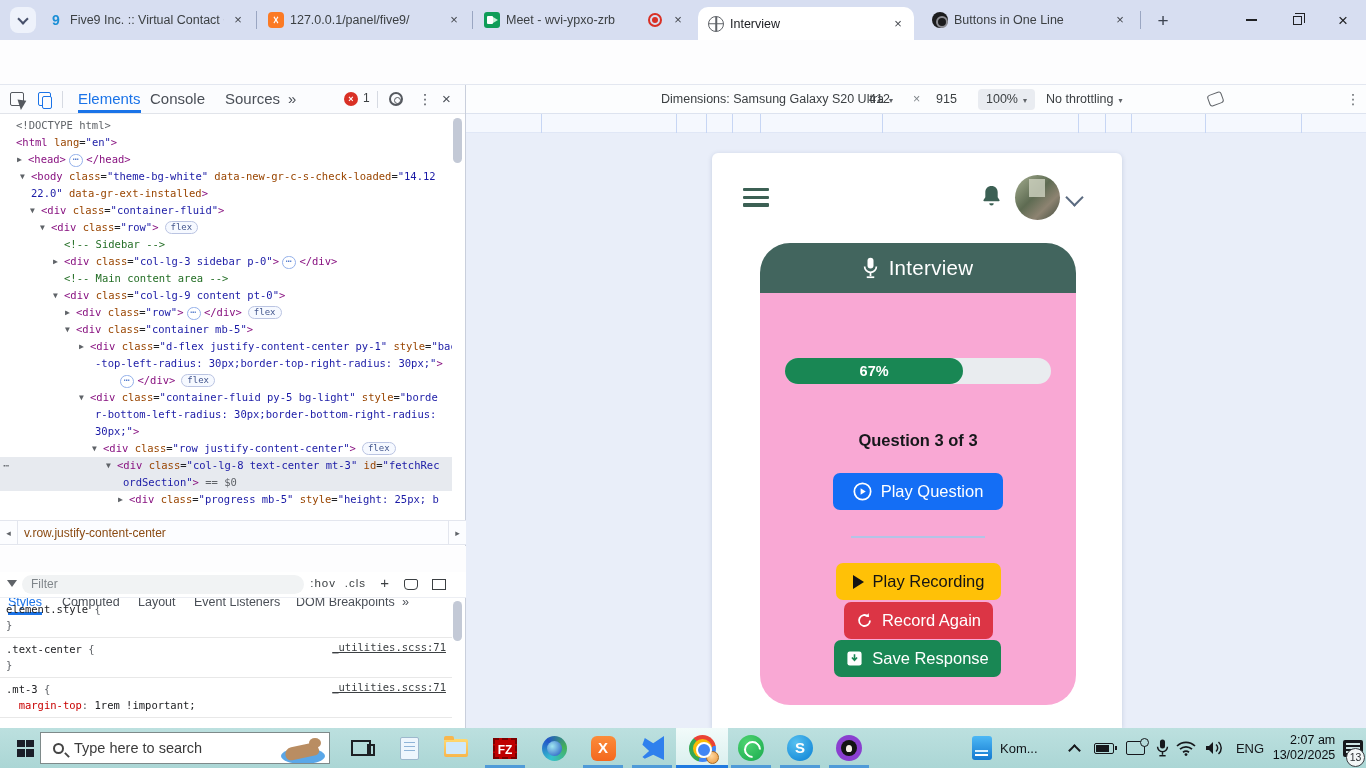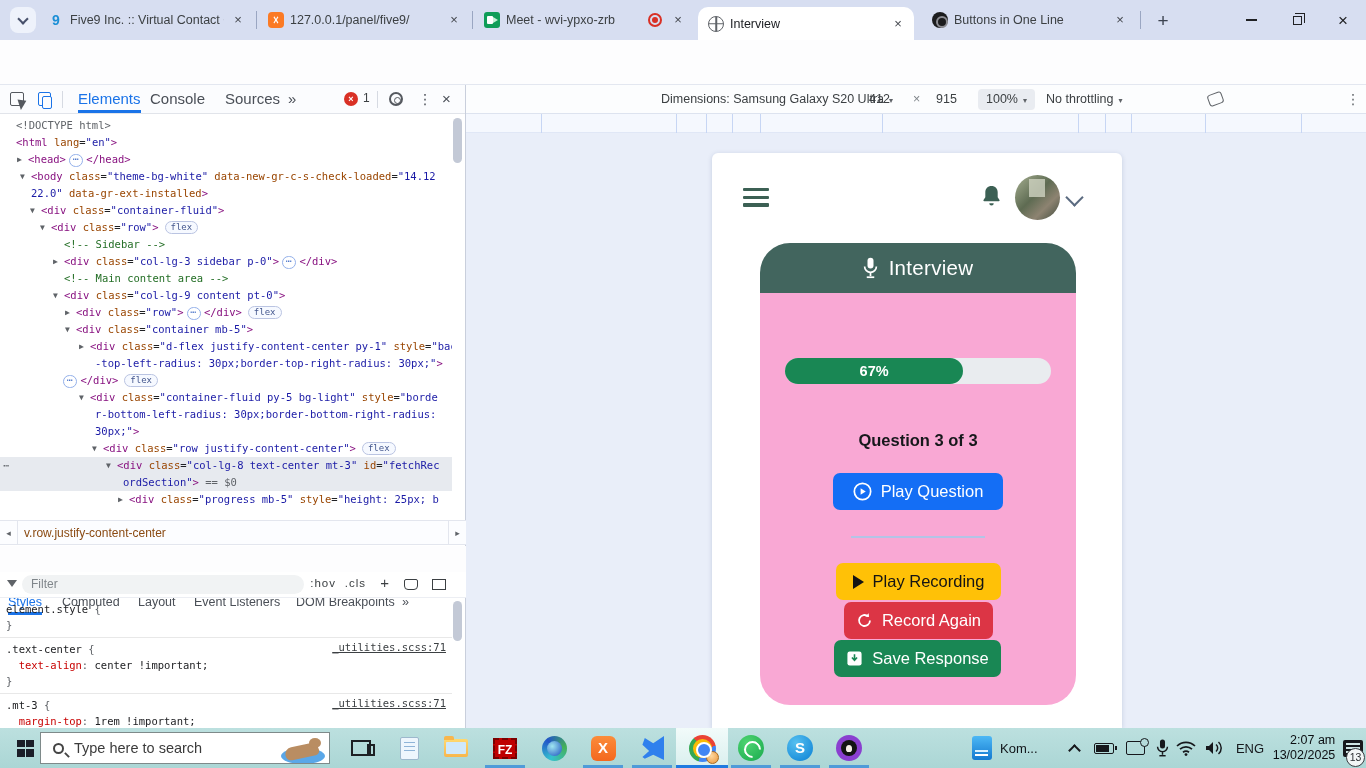--- a/index.html
+++ b/index.html
@@ -291,21 +291,21 @@
         <div class="code-line" style="padding-left: 41px;"><span class="tree-arrow" style="left: 30px;">▼</span><span class="tok-t">&lt;div</span><span class="tok-p"> </span><span class="tok-a">class</span><span class="tok-p">=</span><span class="tok-v">"container-fluid"</span><span class="tok-t">&gt;</span></div>
         <div class="code-line" style="padding-left: 51px;"><span class="tree-arrow" style="left: 40px;">▼</span><span class="tok-t">&lt;div</span><span class="tok-p"> </span><span class="tok-a">class</span><span class="tok-p">=</span><span class="tok-v">"row"</span><span class="tok-t">&gt;</span><span class="tok-b">flex</span></div>
         <div class="code-line" style="padding-left: 64px;"><span class="tok-c">&lt;!-- Sidebar --&gt;</span></div>
         <div class="code-line" style="padding-left: 64px;"><span class="tree-arrow" style="left: 53px;">▶</span><span class="tok-t">&lt;div</span><span class="tok-p"> </span><span class="tok-a">class</span><span class="tok-p">=</span><span class="tok-v">"col-lg-3 sidebar p-0"</span><span class="tok-t">&gt;</span><span class="tok-e">⋯</span><span class="tok-t">&lt;/div&gt;</span></div>
         <div class="code-line" style="padding-left: 64px;"><span class="tok-c">&lt;!-- Main content area --&gt;</span></div>
         <div class="code-line" style="padding-left: 64px;"><span class="tree-arrow" style="left: 53px;">▼</span><span class="tok-t">&lt;div</span><span class="tok-p"> </span><span class="tok-a">class</span><span class="tok-p">=</span><span class="tok-v">"col-lg-9 content pt-0"</span><span class="tok-t">&gt;</span></div>
         <div class="code-line" style="padding-left: 76px;"><span class="tree-arrow" style="left: 65px;">▶</span><span class="tok-t">&lt;div</span><span class="tok-p"> </span><span class="tok-a">class</span><span class="tok-p">=</span><span class="tok-v">"row"</span><span class="tok-t">&gt;</span><span class="tok-e">⋯</span><span class="tok-t">&lt;/div&gt;</span><span class="tok-b">flex</span></div>
         <div class="code-line" style="padding-left: 76px;"><span class="tree-arrow" style="left: 65px;">▼</span><span class="tok-t">&lt;div</span><span class="tok-p"> </span><span class="tok-a">class</span><span class="tok-p">=</span><span class="tok-v">"container mb-5"</span><span class="tok-t">&gt;</span></div>
         <div class="code-line" style="padding-left: 90px;"><span class="tree-arrow" style="left: 79px;">▶</span><span class="tok-t">&lt;div</span><span class="tok-p"> </span><span class="tok-a">class</span><span class="tok-p">=</span><span class="tok-v">"d-flex justify-content-center py-1"</span><span class="tok-p"> </span><span class="tok-a">style</span><span class="tok-p">=</span><span class="tok-v">"background: #42655E; color: #fff; padding: 10px;border</span></div>
         <div class="code-line" style="padding-left: 95px;"><span class="tok-v">-top-left-radius: 30px;border-top-right-radius: 30px;"</span><span class="tok-t">&gt;</span></div>
-        <div class="code-line" style="padding-left: 60px;"><span class="tok-e">⋯</span><span class="tok-t">&lt;/div&gt;</span><span class="tok-b">flex</span></div>
+        <div class="code-line" style="padding-left: 117px;"><span class="tok-e">⋯</span><span class="tok-t">&lt;/div&gt;</span><span class="tok-b">flex</span></div>
         <div class="code-line" style="padding-left: 90px;"><span class="tree-arrow" style="left: 79px;">▼</span><span class="tok-t">&lt;div</span><span class="tok-p"> </span><span class="tok-a">class</span><span class="tok-p">=</span><span class="tok-v">"container-fluid py-5 bg-light"</span><span class="tok-p"> </span><span class="tok-a">style</span><span class="tok-p">=</span><span class="tok-v">"borde</span></div>
         <div class="code-line" style="padding-left: 95px;"><span class="tok-v">r-bottom-left-radius: 30px;border-bottom-right-radius:</span></div>
         <div class="code-line" style="padding-left: 95px;"><span class="tok-v">30px;"</span><span class="tok-t">&gt;</span></div>
         <div class="code-line" style="padding-left: 103px;"><span class="tree-arrow" style="left: 92px;">▼</span><span class="tok-t">&lt;div</span><span class="tok-p"> </span><span class="tok-a">class</span><span class="tok-p">=</span><span class="tok-v">"row justify-content-center"</span><span class="tok-t">&gt;</span><span class="tok-b">flex</span></div>
         <div class="code-line sel" style="padding-left: 117px;"><span class="gutter-dots">⋯</span><span class="tree-arrow" style="left: 106px;">▼</span><span class="tok-t">&lt;div</span><span class="tok-p"> </span><span class="tok-a">class</span><span class="tok-p">=</span><span class="tok-v">"col-lg-8 text-center mt-3"</span><span class="tok-p"> </span><span class="tok-a">id</span><span class="tok-p">=</span><span class="tok-v">"fetchRec</span></div>
         <div class="code-line sel" style="padding-left: 123px;"><span class="tok-v">ordSection"</span><span class="tok-t">&gt;</span><span class="tok-s"> == $0</span></div>
         <div class="code-line" style="padding-left: 129px;"><span class="tree-arrow" style="left: 118px;">▶</span><span class="tok-t">&lt;div</span><span class="tok-p"> </span><span class="tok-a">class</span><span class="tok-p">=</span><span class="tok-v">"progress mb-5"</span><span class="tok-p"> </span><span class="tok-a">style</span><span class="tok-p">=</span><span class="tok-v">"height: 25px; b</span></div>
       </div>
     <div class="dt-scroll" style="top:33px;height:45px;"></div>
 
@@ -334,21 +334,20 @@
       <span class="filter-right" style="right:20px;top:7px;width:14px;height:11px;border:1.6px solid #3c4043;"></span>
     </div>
 
     <div class="dt-rules">
         <div class="rule">
           <div class="rline"><span class="tok-sel">element.style</span><span class="tok-brace"> {</span></div>
           <div class="rline"><span class="tok-brace">}</span></div>
         </div>
         <div class="rule">
           <div class="rline"><span class="tok-sel">.text-center</span><span class="tok-brace"> {</span></div>
-          <div class="rline"><span class="tok-prop">  text-align</span><span class="tok-brace">: </span><span class="tok-val">center !important;</span></div>
           <div class="rline"><span class="tok-brace">}</span></div>
           <span class="rule-link">_utilities.scss:71</span>
         </div>
         <div class="rule">
           <div class="rline"><span class="tok-sel">.mt-3</span><span class="tok-brace"> {</span></div>
           <div class="rline"><span class="tok-prop">  margin-top</span><span class="tok-brace">: </span><span class="tok-val">1rem !important;</span></div>
           <span class="rule-link">_utilities.scss:71</span>
         </div>
       </div>
     <div class="dt-scroll" style="top:516px;height:40px;"></div>

